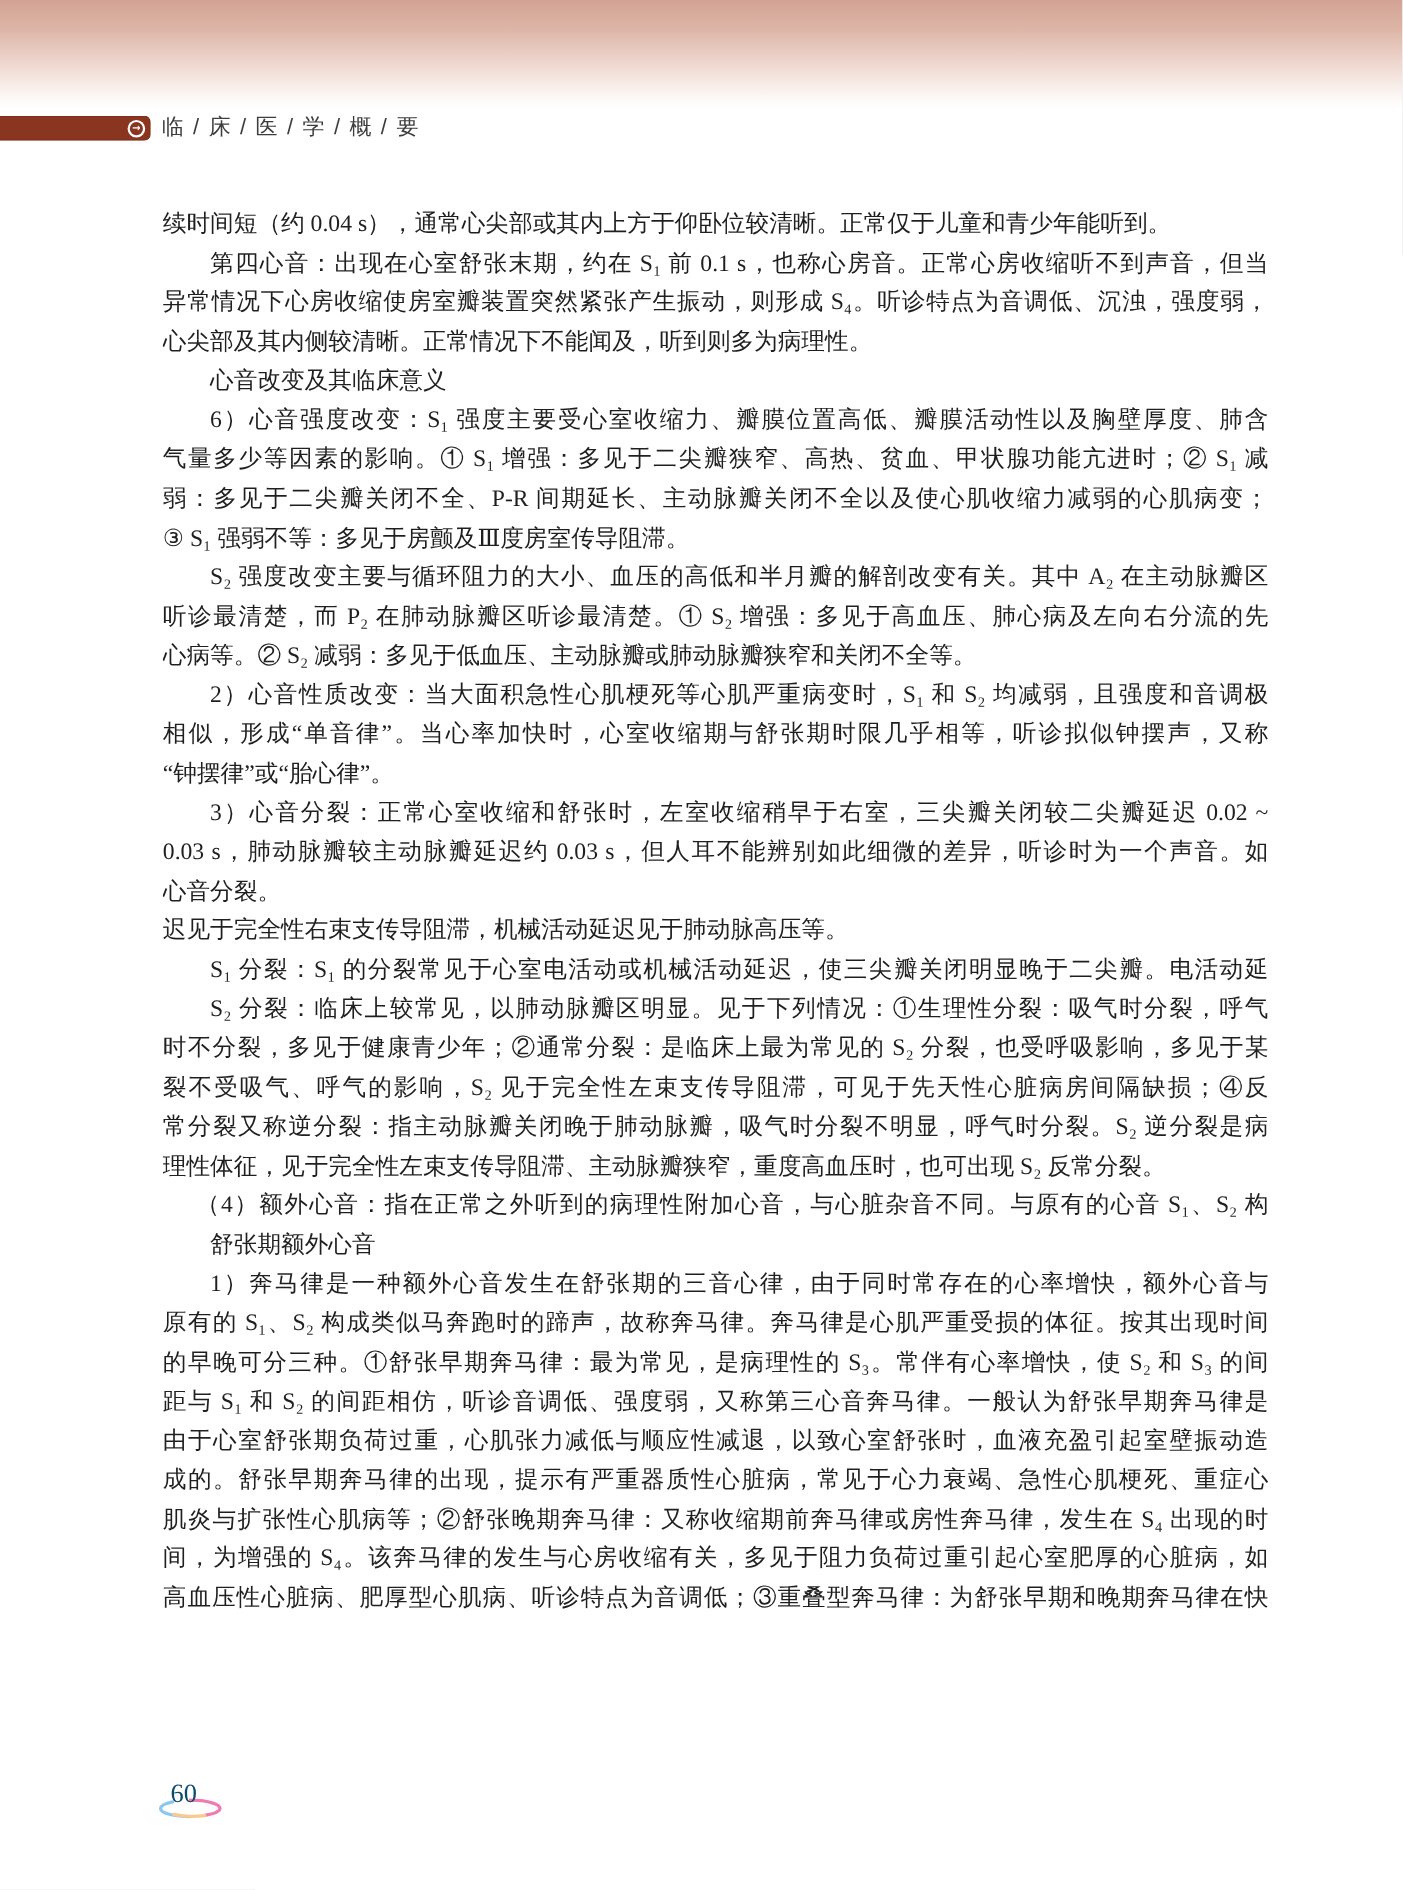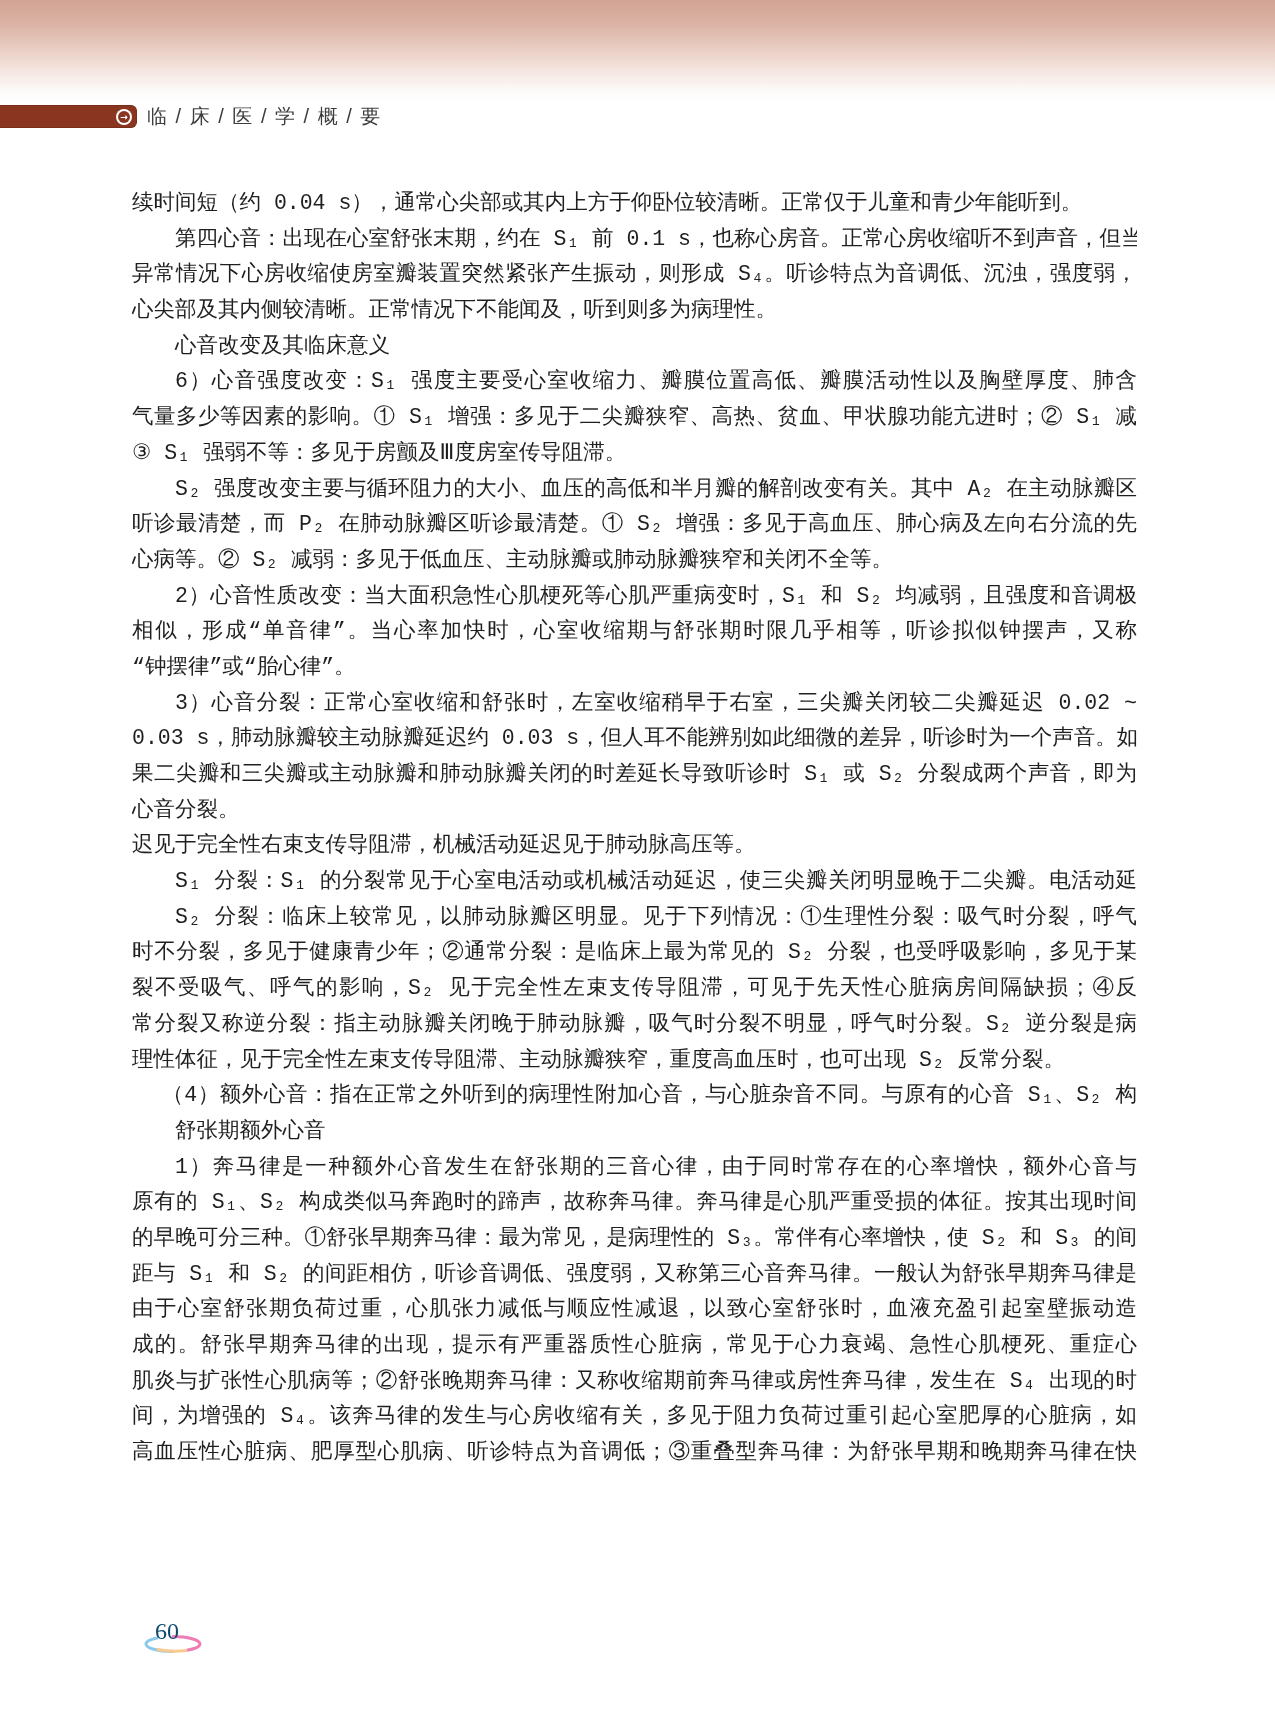--- a/index.html
+++ b/index.html
@@ -30,22 +30,22 @@
     color:#ffffff; font-size:9px; line-height:12px; text-align:center;
     font-family:"DejaVu Sans",sans-serif; font-weight:bold;
   }
   .header-title {
     position:absolute; left:147px; top:102px; height:28px; line-height:28px;
     font-family:"Liberation Sans","DejaVu Sans",sans-serif;
     font-size:20px; color:#3d3d3d; letter-spacing:1.5px; white-space:nowrap;
   }
   
   .body-text {
-    position:absolute; left:132px; top:186px; width:1005px;
-    font-size:21.5px; line-height:35.7px; color:#1f1f1f;font-family:Liberation Mono, monospace;
+    position:absolute; left:148px; top:186px; width:1005px;
+    font-size:21.5px; line-height:35.7px; color:#1f1f1f;
   }
   .line {
     text-align:justify; text-align-last:justify;
     height:35.7px; overflow:hidden; white-space:nowrap;
   }
   .line.para-end { text-align-last:left; }
   .line.indent { text-indent:2em; }
   .line.indent-sm { text-indent:1.4em; }
   
   .footer-num {
@@ -70,30 +70,30 @@
   <div class="header-title">临 / 床 / 医 / 学 / 概 / 要</div>
 
   <div class="body-text">
     <div class="line para-end">续时间短（约 0.04 s），通常心尖部或其内上方于仰卧位较清晰。正常仅于儿童和青少年能听到。</div>
     <div class="line indent">第四心音：出现在心室舒张末期，约在 S₁ 前 0.1 s，也称心房音。正常心房收缩听不到声音，但当</div>
     <div class="line">异常情况下心房收缩使房室瓣装置突然紧张产生振动，则形成 S₄。听诊特点为音调低、沉浊，强度弱，</div>
     <div class="line para-end">心尖部及其内侧较清晰。正常情况下不能闻及，听到则多为病理性。</div>
     <div class="line indent para-end">心音改变及其临床意义</div>
     <div class="line indent">6）心音强度改变：S₁ 强度主要受心室收缩力、瓣膜位置高低、瓣膜活动性以及胸壁厚度、肺含</div>
     <div class="line">气量多少等因素的影响。① S₁ 增强：多见于二尖瓣狭窄、高热、贫血、甲状腺功能亢进时；② S₁ 减</div>
+    <div class="line">弱：多见于二尖瓣关闭不全、P-R 间期延长、主动脉瓣关闭不全以及使心肌收缩力减弱的心肌病变；</div>
     <div class="line para-end">③ S₁ 强弱不等：多见于房颤及Ⅲ度房室传导阻滞。</div>
     <div class="line indent">S₂ 强度改变主要与循环阻力的大小、血压的高低和半月瓣的解剖改变有关。其中 A₂ 在主动脉瓣区</div>
     <div class="line">听诊最清楚，而 P₂ 在肺动脉瓣区听诊最清楚。① S₂ 增强：多见于高血压、肺心病及左向右分流的先</div>
     <div class="line para-end">心病等。② S₂ 减弱：多见于低血压、主动脉瓣或肺动脉瓣狭窄和关闭不全等。</div>
     <div class="line indent">2）心音性质改变：当大面积急性心肌梗死等心肌严重病变时，S₁ 和 S₂ 均减弱，且强度和音调极</div>
     <div class="line">相似，形成“单音律”。当心率加快时，心室收缩期与舒张期时限几乎相等，听诊拟似钟摆声，又称</div>
     <div class="line para-end">“钟摆律”或“胎心律”。</div>
     <div class="line indent">3）心音分裂：正常心室收缩和舒张时，左室收缩稍早于右室，三尖瓣关闭较二尖瓣延迟 0.02 ~</div>
     <div class="line">0.03 s，肺动脉瓣较主动脉瓣延迟约 0.03 s，但人耳不能辨别如此细微的差异，听诊时为一个声音。如</div>
-    <div class="line">果二尖瓣和三尖瓣或主动脉瓣和肺动脉瓣关闭的时差延长导致听诊时 S₁ 或 S₂ 分裂成两个声音，即为</div>
     <div class="line para-end">心音分裂。</div>
     <div class="line para-end">迟见于完全性右束支传导阻滞，机械活动延迟见于肺动脉高压等。</div>
     <div class="line indent">S₁ 分裂：S₁ 的分裂常见于心室电活动或机械活动延迟，使三尖瓣关闭明显晚于二尖瓣。电活动延</div>
     <div class="line indent">S₂ 分裂：临床上较常见，以肺动脉瓣区明显。见于下列情况：①生理性分裂：吸气时分裂，呼气</div>
     <div class="line">时不分裂，多见于健康青少年；②通常分裂：是临床上最为常见的 S₂ 分裂，也受呼吸影响，多见于某</div>
     <div class="line">裂不受吸气、呼气的影响，S₂ 见于完全性左束支传导阻滞，可见于先天性心脏病房间隔缺损；④反</div>
     <div class="line">常分裂又称逆分裂：指主动脉瓣关闭晚于肺动脉瓣，吸气时分裂不明显，呼气时分裂。S₂ 逆分裂是病</div>
     <div class="line para-end">理性体征，见于完全性左束支传导阻滞、主动脉瓣狭窄，重度高血压时，也可出现 S₂ 反常分裂。</div>
     <div class="line indent-sm">（4）额外心音：指在正常之外听到的病理性附加心音，与心脏杂音不同。与原有的心音 S₁、S₂ 构</div>
     <div class="line indent para-end">舒张期额外心音</div>

